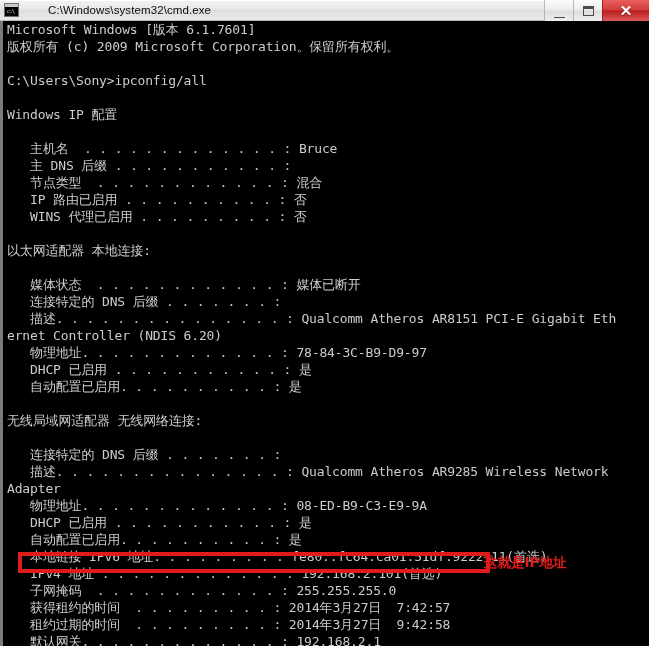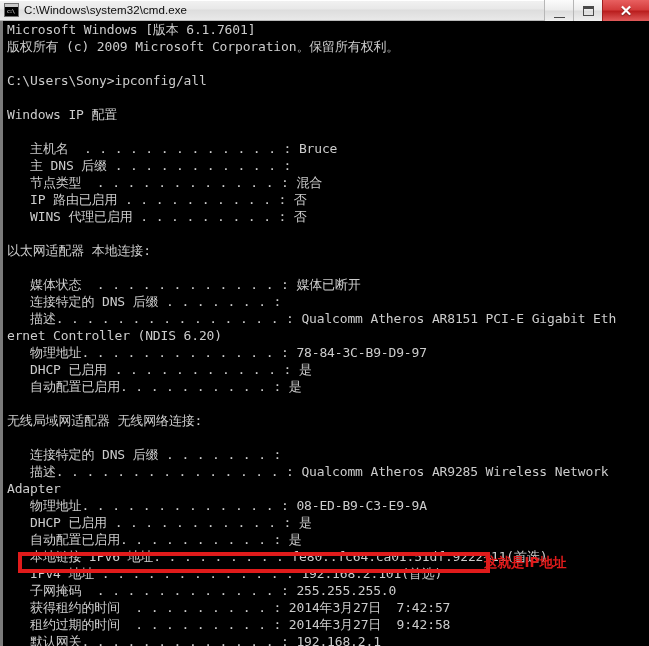--- a/index.html
+++ b/index.html
@@ -28,20 +28,21 @@
   #titlebar {
     position: relative;
     height: 21px;
     box-sizing: border-box;
     background: linear-gradient(to bottom, #f2f2f2 0%, #e8e8e8 45%, #dddddd 50%, #e9e9e9 100%);
     border-bottom: 1px solid #b9b9b9;
     display: flex;
     align-items: center;
     padding-left: 4px;
     user-select: none;
+    gap: 24px;
   }
   #titlebar::before {
     content: "";
     position: absolute;
     left: 0; top: 0; right: 0;
     height: 1px;
     background: #ffffff;
   }
 
   .app-icon {

